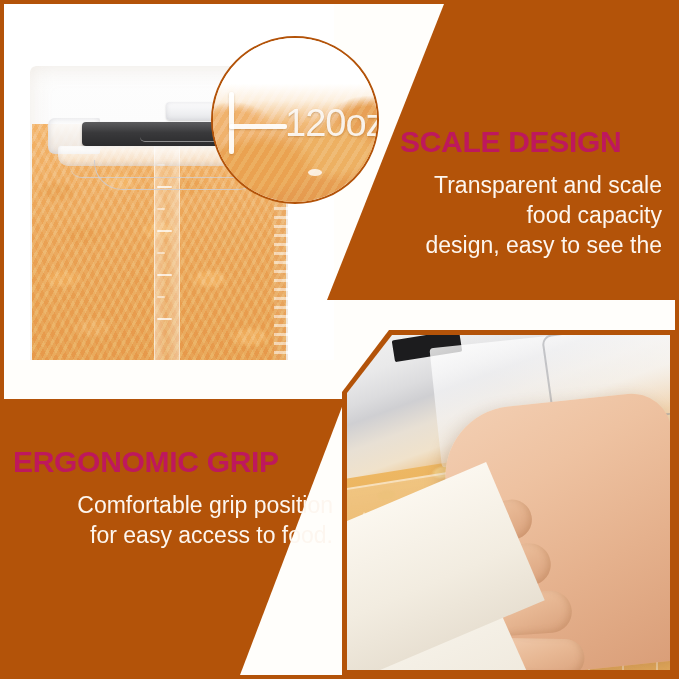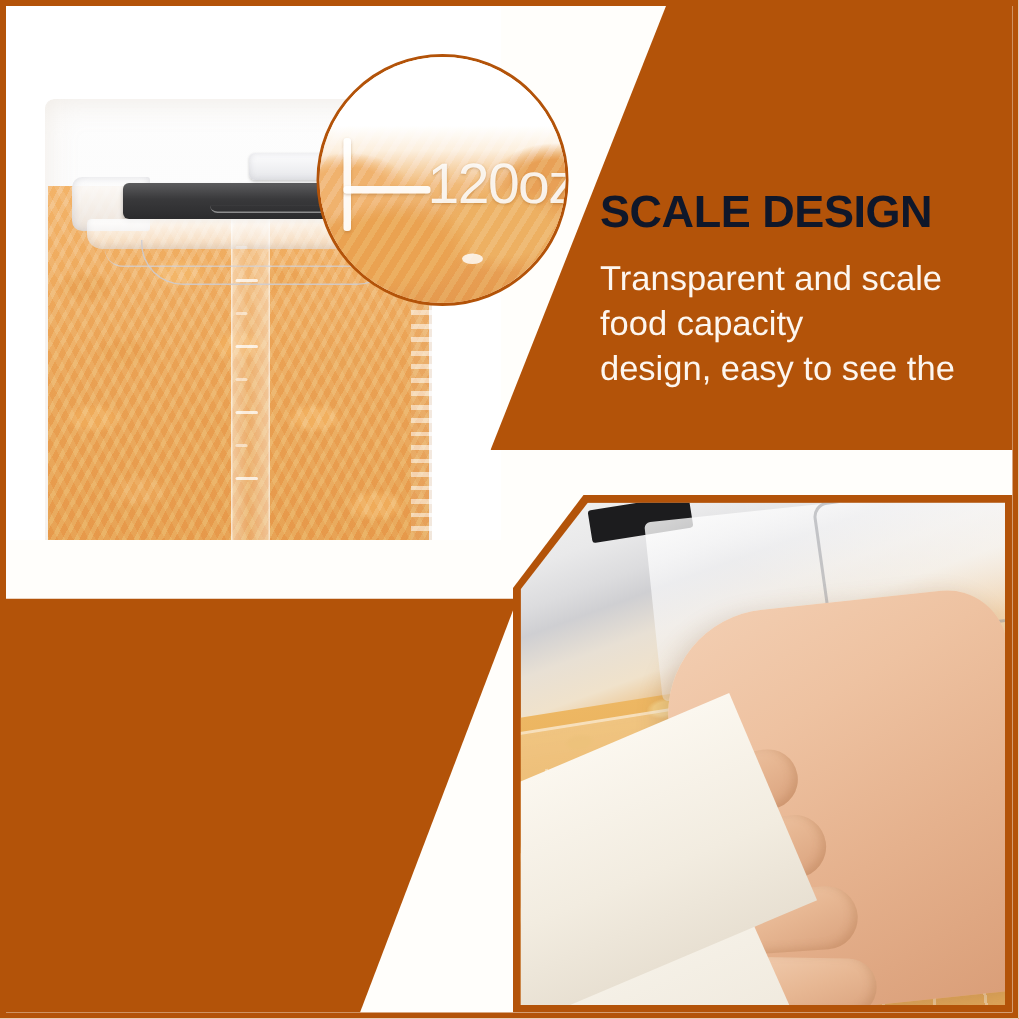--- a/index.html
+++ b/index.html
@@ -211,31 +211,32 @@
   .panel-scale-text{
     position:absolute;
     left:400px; top:126px; width:262px;
     z-index:20;
   }
   .heading{
     font-family:"Liberation Sans", sans-serif;
     font-weight:700;
     font-size:30px;
     line-height:1.05;
-    color:#0f172a;
+    color:#be185d;
     letter-spacing:-0.3px;
     white-space:nowrap;
   }
   .body-text{
     font-family:"Liberation Sans", sans-serif;
     font-weight:400;
     font-size:23px;
     line-height:1.32;
     color:#fdf6ef;
     margin-top:12px;
+    text-align:right;
   }
 
   
   .panel-grip{
     position:absolute;
     left:0; top:0; width:679px; height:679px;
     background:#b35309;
     z-index:8;
     clip-path: polygon(4px 399px, 345px 399px, 240px 675px, 4px 675px);
   }
@@ -411,20 +412,27 @@
   <div class="panel-scale-text">
     <div class="heading">SCALE DESIGN</div>
     <div class="body-text">
       <div>Transparent and scale</div>
       <div>food capacity</div>
       <div>design, easy to see the</div>
     </div>
   </div>
 
   <div class="panel-grip"></div>
+  <div class="panel-grip-text">
+    <div class="heading">ERGONOMIC GRIP</div>
+    <div class="body-text">
+      <div>Comfortable grip position</div>
+      <div>for easy access to food.</div>
+    </div>
+  </div>
 
   <div class="photo-bottomright">
     <div class="br-inner">
       <div class="flakes"></div>
       <div class="br-clearpanel"></div>
       <div class="br-lines"></div>
       <div class="br-dark-slot"></div>
       <div class="br-lid"></div>
       <div class="br-lid2"></div>
       <div class="hand">

